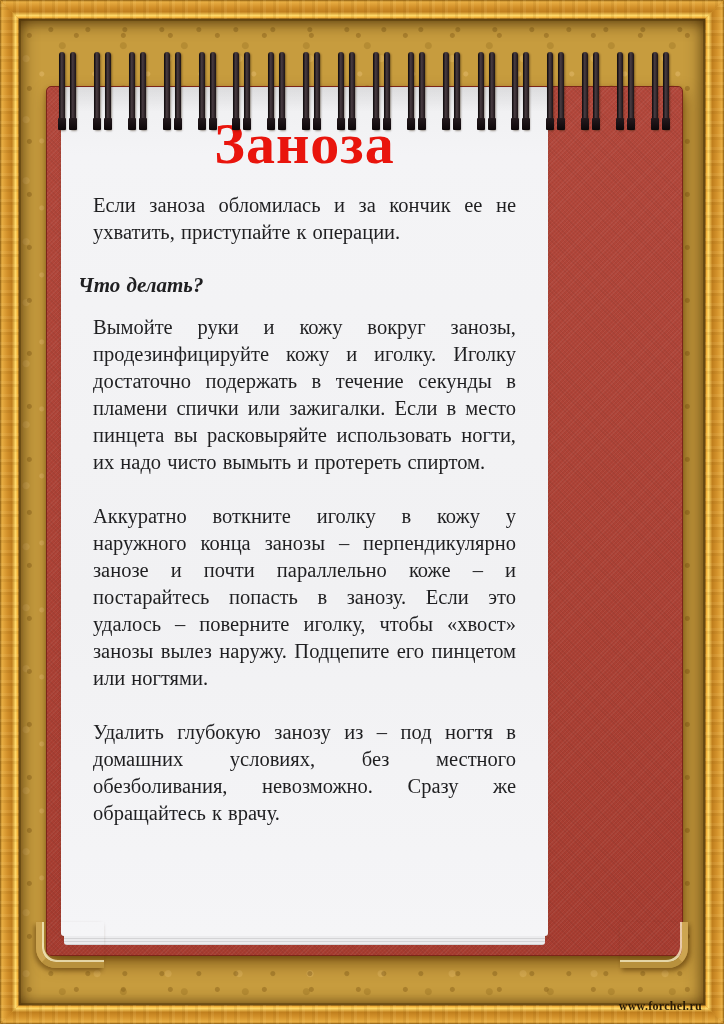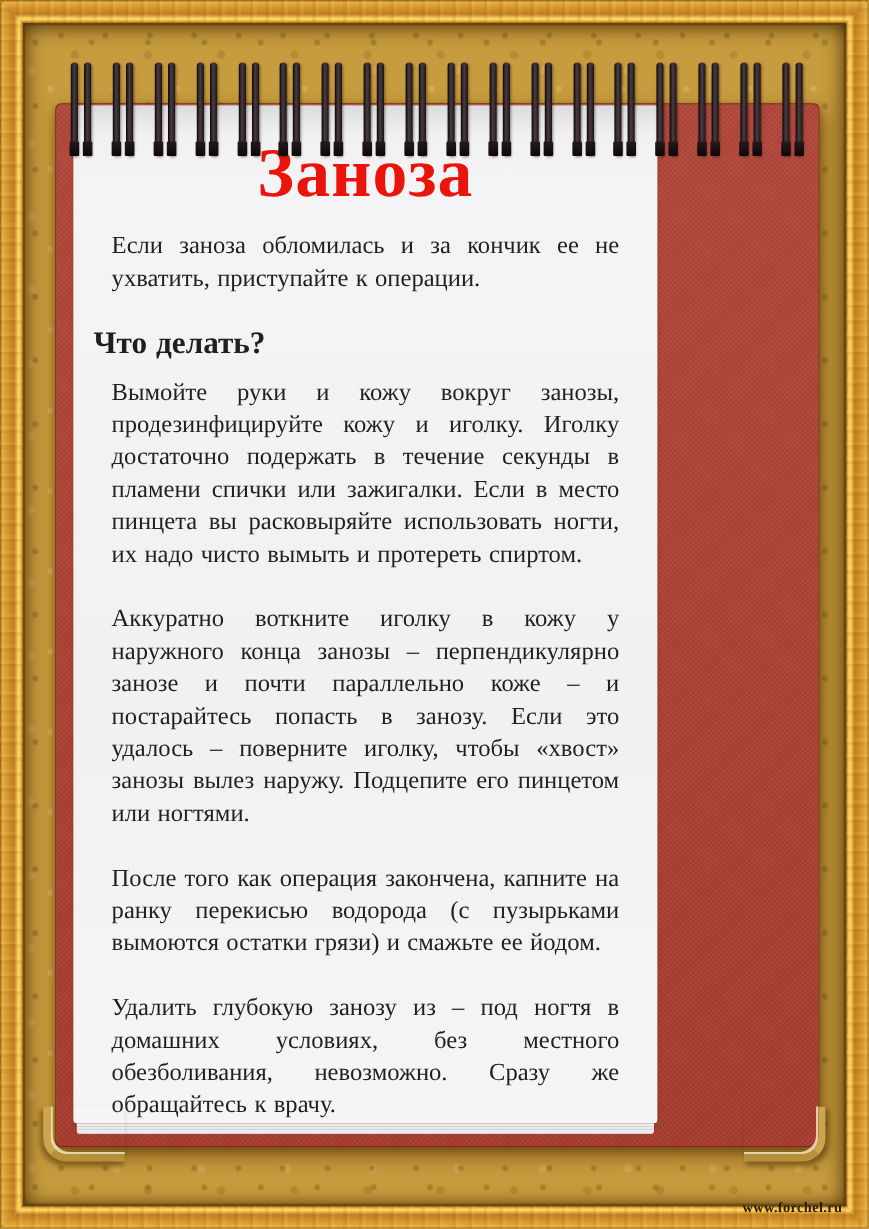--- a/index.html
+++ b/index.html
@@ -76,21 +76,21 @@
   .paper::before{content:"";position:absolute;top:0;left:0;right:0;height:24px;
     background:linear-gradient(180deg,rgba(0,0,0,.08),transparent);}
   .paper::after{content:"";position:absolute;left:3px;right:3px;bottom:-9px;height:9px;
     background:repeating-linear-gradient(180deg,#ececee 0 2px,#d4d4d6 2px 3px);
     border-radius:0 0 3px 3px;}
 
   .content{position:absolute;inset:16px 17px;color:var(--text-color);
     font-size:20.5px;line-height:27px;text-align:justify;word-spacing:1px;}
   .title{text-align:center;color:var(--title-red);font-size:58px;line-height:64px;
     font-weight:bold;margin:8px 0 16px 0;letter-spacing:1px;}
-  .section-heading{font-size:26px;font-weight:bold;margin-top:26px;}
+  .section-heading{font-size:21px;font-weight:bold;font-style:italic;margin-top:26px;}
   .content p{margin:15px;}
   .content p.gap{margin-top:27px;}
 
   
   .spiral{position:absolute;left:58px;top:52px;width:612px;height:82px;z-index:5;}
   .loop{position:absolute;top:0;width:19px;height:80px;}
   .loop i{position:absolute;top:0;bottom:2px;width:6px;
     background:linear-gradient(90deg,#0a0608,#4a3d42 45%,#1c1316);
     border-radius:5px 5px 2px 2px;box-shadow:1px 1px 2px rgba(40,25,5,.45);}
   .loop i.p1{left:1px;} .loop i.p2{right:1px;}
@@ -116,21 +116,20 @@
 <div class="clip clip-left"></div>
 <div class="clip clip-right"></div>
 
 <div class="paper">
   <div class="content">
     <h1 class="title">Заноза</h1>
     <p>Если заноза обломилась и за кончик ее не ухватить, приступайте к операции.</p>
     <h2 class="section-heading">Что делать?</h2>
     <p>Вымойте руки и кожу вокруг занозы, продезинфицируйте кожу и иголку. Иголку достаточно подержать в течение секунды в пламени спички или зажигалки. Если в место пинцета вы расковыряйте использовать ногти, их надо чисто вымыть и протереть спиртом.</p>
     <p class="gap">Аккуратно воткните иголку в кожу у наружного конца занозы – перпендикулярно занозе и почти параллельно коже – и постарайтесь попасть в занозу. Если это удалось – поверните иголку, чтобы «хвост» занозы вылез наружу. Подцепите его пинцетом или ногтями.</p>
-    <p class="gap">После того как операция закончена, капните на ранку перекисью водорода (с пузырьками вымоются остатки грязи) и смажьте ее йодом.</p>
     <p class="gap">Удалить глубокую занозу из – под ногтя в домашних условиях, без местного обезболивания, невозможно. Сразу же обращайтесь к врачу.</p>
   </div>
 </div>
 
 <div class="spiral">
     <span class="loop" style="left: 0px;">
       <i class="p1"></i>
       <i class="p2"></i>
     </span>
     <span class="loop" style="left: 34.8824px;">

